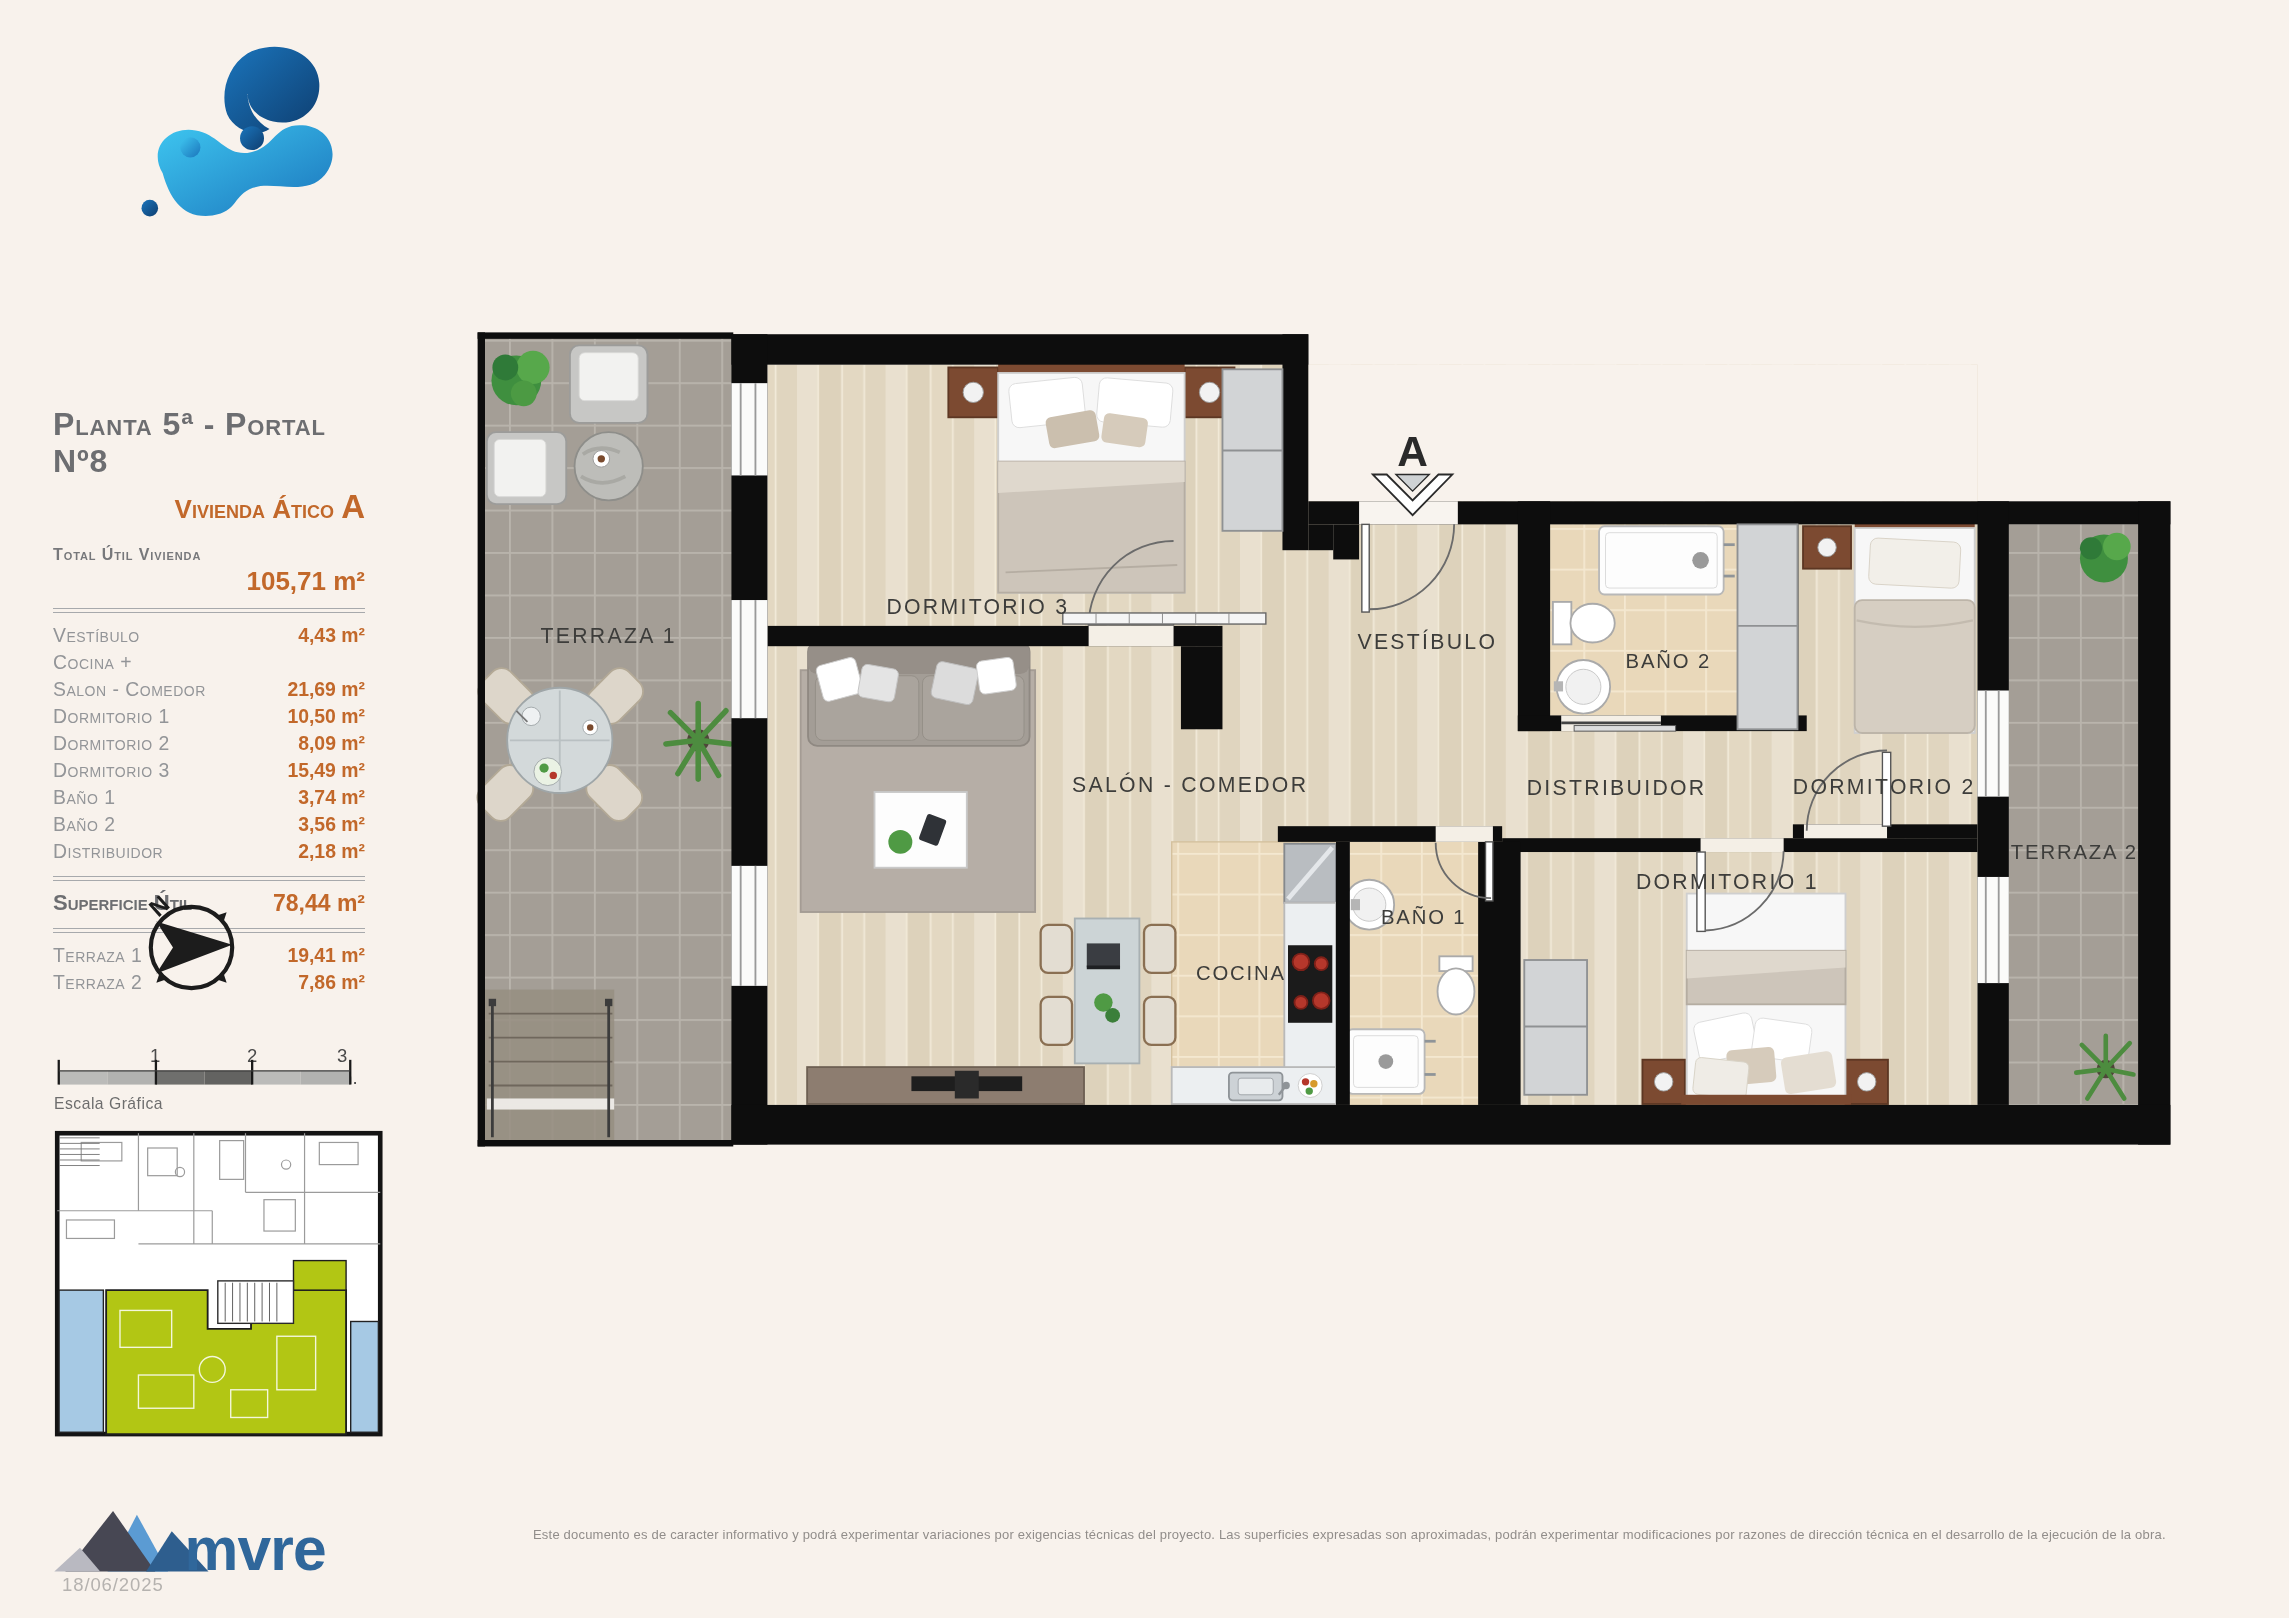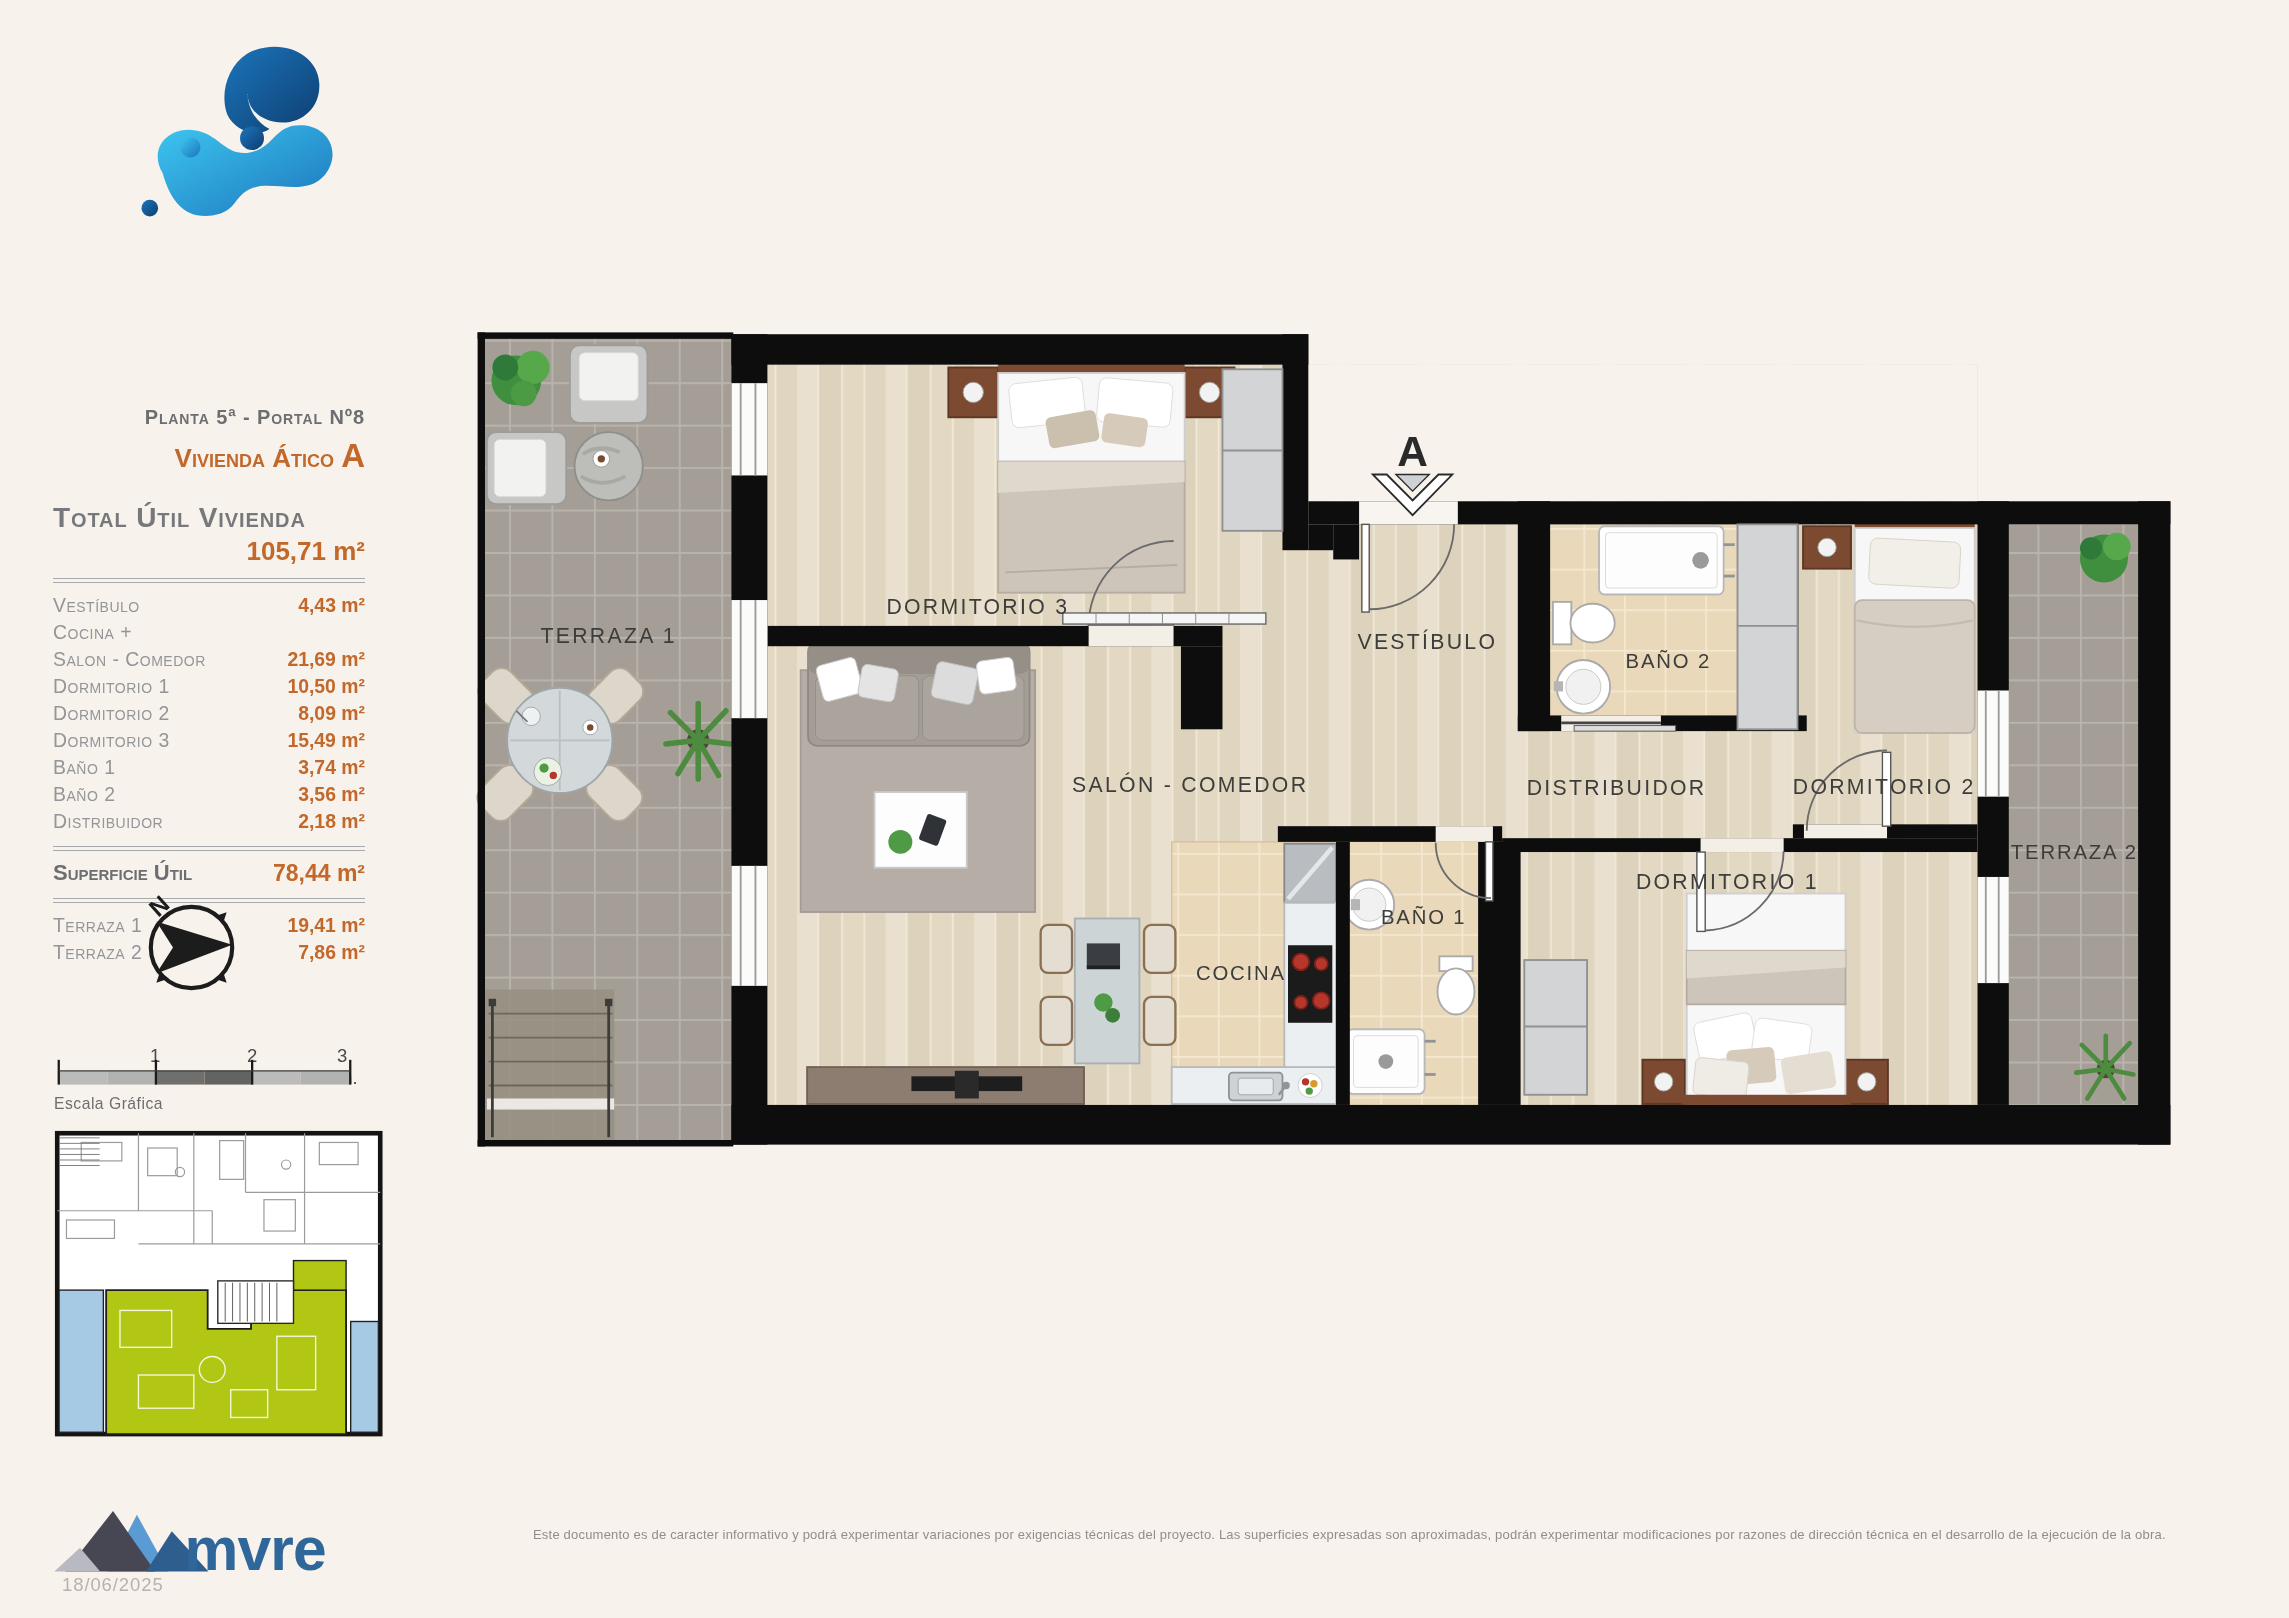--- a/index.html
+++ b/index.html
@@ -8,24 +8,24 @@
   .abs{position:absolute;}
 
   
   #brand-block{left:37px;top:231px;width:369px;text-align:center;}
   .brand-line1{font-size:43px;font-weight:bold;letter-spacing:2.8px;color:#414045;line-height:1.0;}
   .brand-line1 .blue-o{color:#1b86c8;}
   .brand-line2{font-size:40px;font-weight:bold;letter-spacing:11px;color:#2fa8db;line-height:1.1;}
 
   
   #sidebar{left:53px;top:406px;width:312px;}
-  .planta{font-size:20px;font-weight:bold;font-variant:small-caps;color:#6d6e71;letter-spacing:0.9px;text-align:right;}
+  .planta{font-size:32px;font-weight:bold;font-variant:small-caps;color:#6d6e71;letter-spacing:0.9px;}
   .vivienda{text-align:right;font-size:26px;font-weight:bold;font-variant:small-caps;color:#c2682a;margin-top:8px;}
   .vivienda .letter{font-size:33px;}
-  .total-label{margin-top:27px;font-size:28px;font-weight:bold;font-variant:small-caps;color:#77787b;letter-spacing:0.9px;}
+  .total-label{margin-top:20px;font-size:16px;font-weight:bold;font-variant:small-caps;color:#77787b;letter-spacing:0.9px;}
   .total-value{text-align:right;font-size:26px;font-weight:bold;color:#c2682a;margin-top:1.8px;}
   .rule{height:2.8px;border-top:1.8px solid #a7a9ac;border-bottom:1.8px solid #a7a9ac;margin:11px 0 9.2px;}
   .row{display:flex;justify-content:space-between;line-height:27px;}
   .row .lbl{font-size:19.4px;font-variant:small-caps;color:#939598;letter-spacing:0.5px;}
   .row .val{font-size:19.4px;font-weight:bold;color:#c2682a;}
   .sup-row{display:flex;justify-content:space-between;margin:3.7px 0;}
   .sup-row .lbl{font-size:22px;font-weight:bold;font-variant:small-caps;color:#6d6e71;}
   .sup-row .val{font-size:23px;font-weight:bold;color:#c2682a;}
 
   

